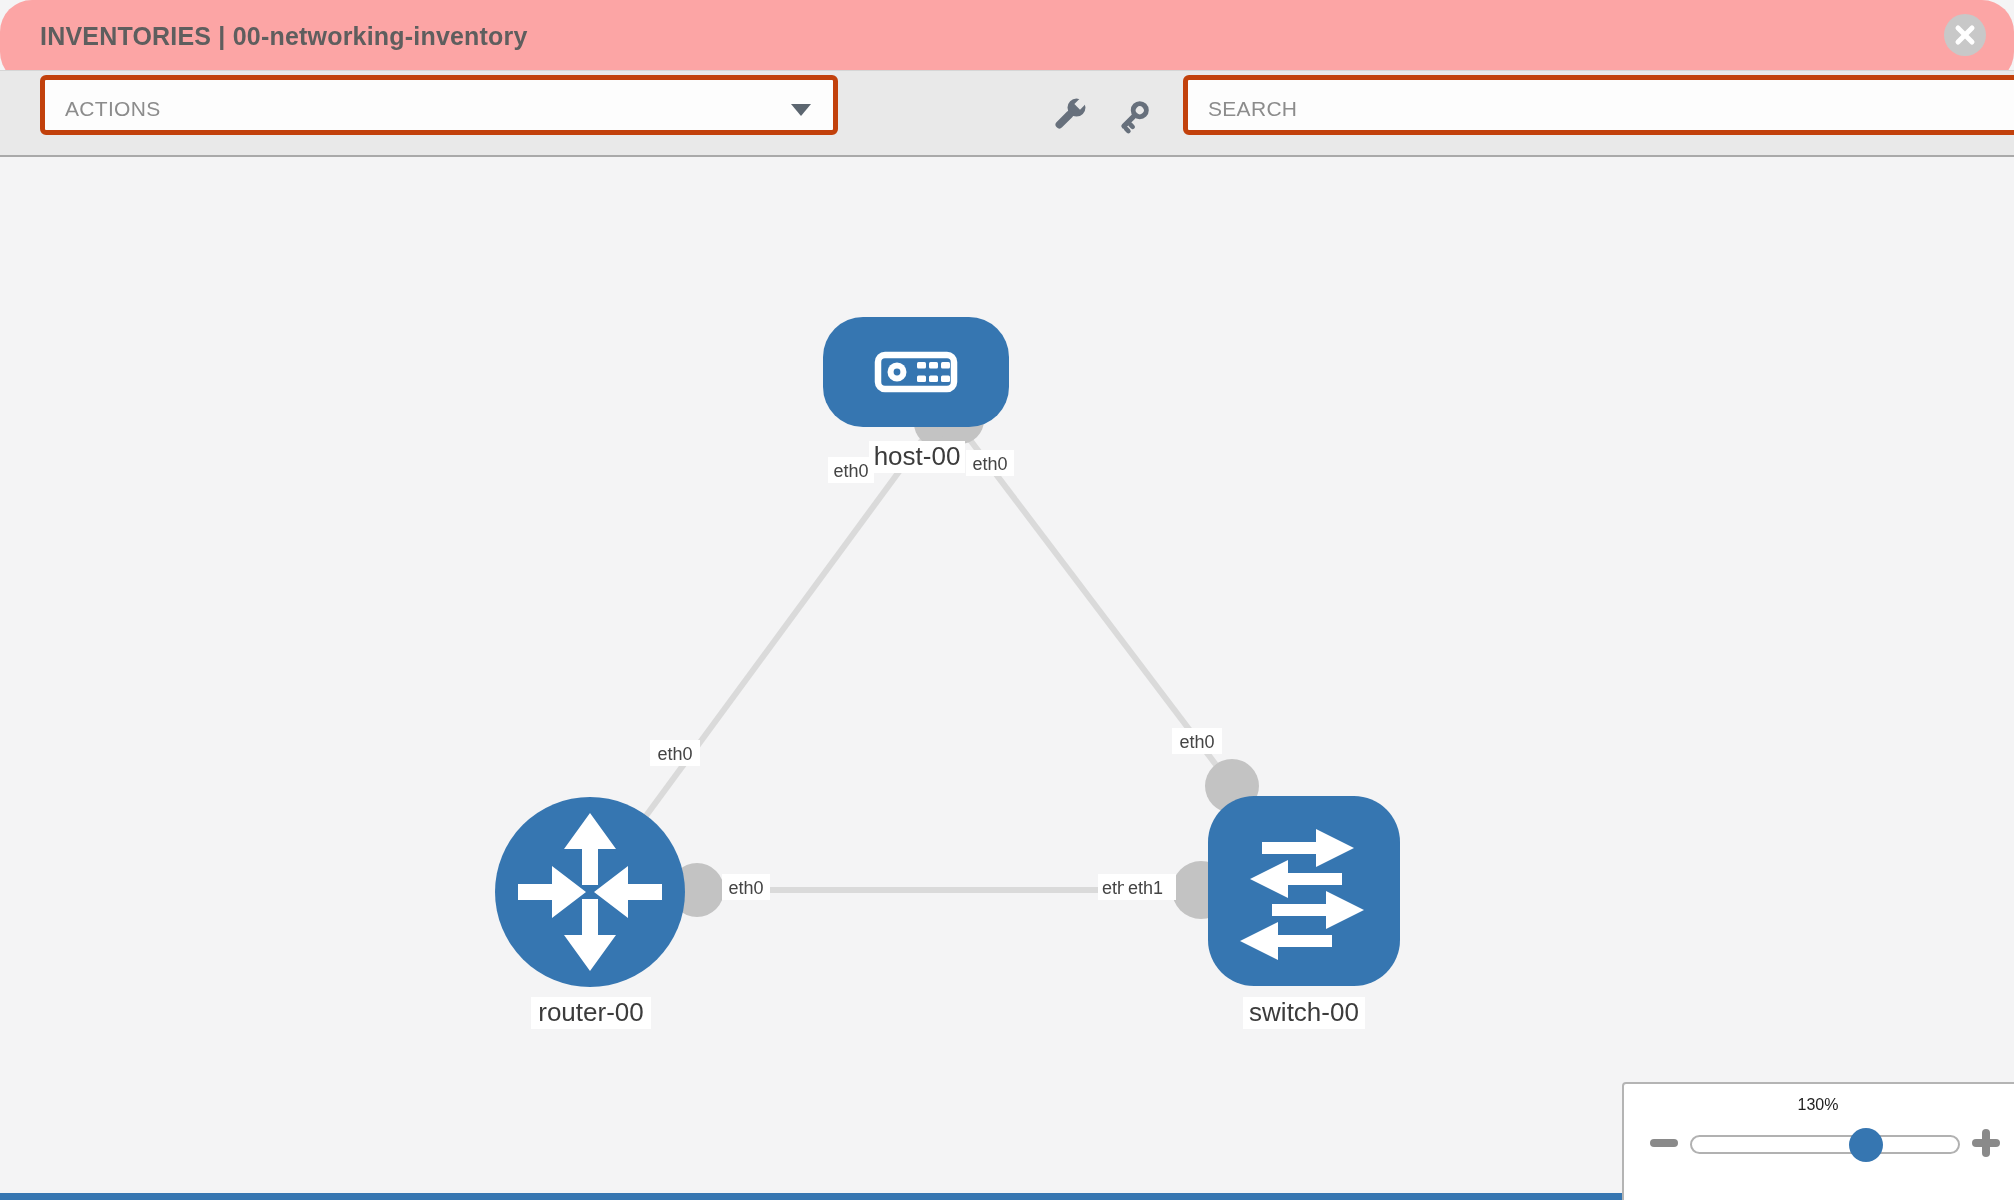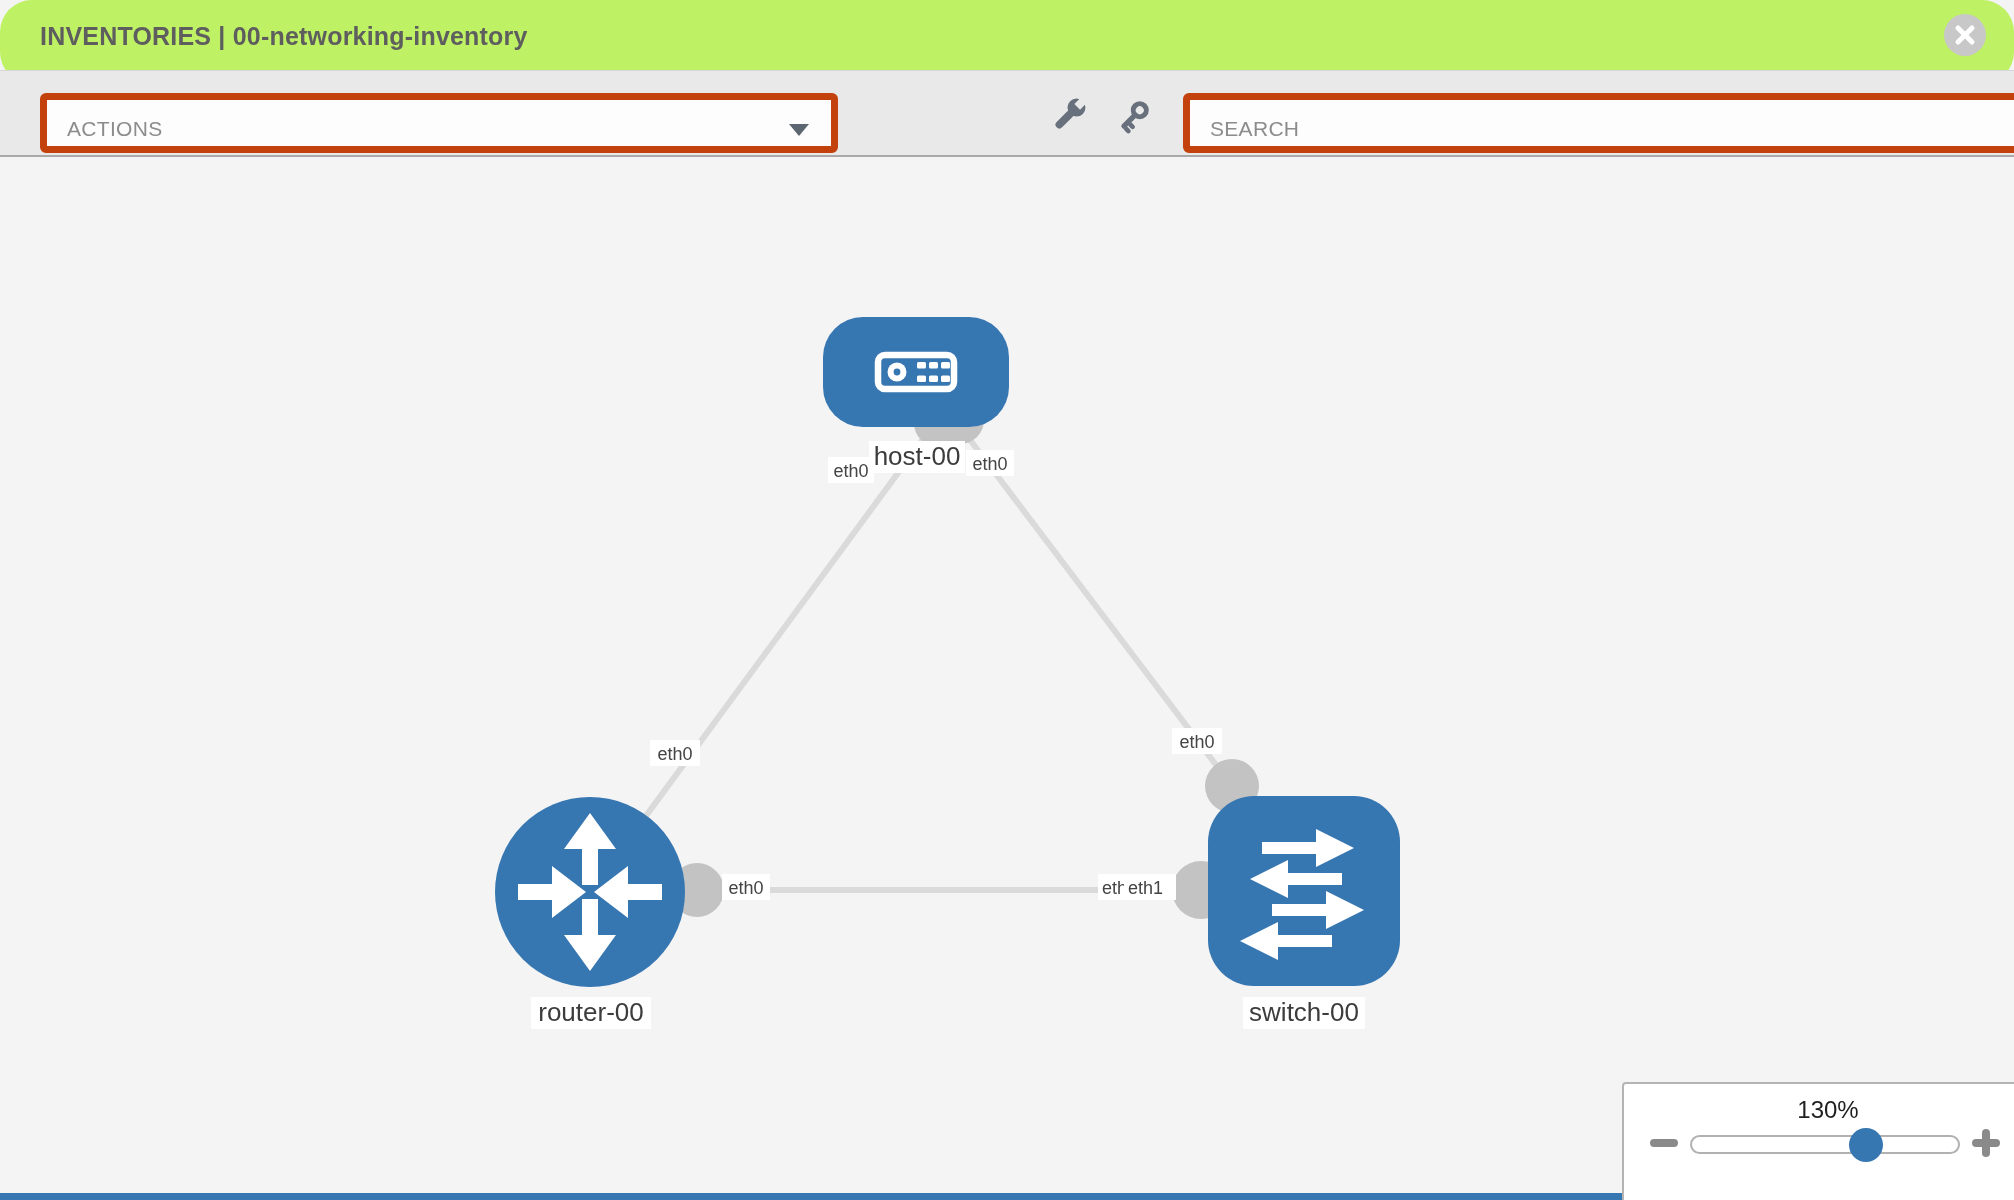--- a/index.html
+++ b/index.html
@@ -5,40 +5,40 @@
   * { margin:0; padding:0; box-sizing:border-box; }
   html,body { width:2014px; height:1200px; }
   body {
     position:relative; overflow:hidden;
     font-family:"Liberation Sans", sans-serif;
     background:#f4f4f5;
   }
   
   .app-header {
     position:absolute; top:0; left:0; width:2014px; height:84px;
-    background:#bef264; z-index:10;border-radius:32px;
+    background:#fca5a5; z-index:10;border-radius:32px;
   }
   .page-title {
     position:absolute; left:40px; top:0; height:70px; line-height:72px;
     font-size:25px; font-weight:bold; color:#5e5e5e; letter-spacing:0.2px;
   }
   .close-btn {
     position:absolute; right:28px; top:14px; width:42px; height:42px;
     border-radius:50%; background:#c8c8c8; cursor:pointer;
   }
   .close-btn svg { position:absolute; left:10px; top:10px; }
   
   .toolbar {
     position:absolute; top:70px; left:0; width:2014px; height:87px;
     background:#e9e9e9; border-top:1px solid #d6d6d6;
     border-bottom:2px solid #a9a9a9; z-index:10;
   }
   .select-box {
-    position:absolute; top:22px; height:60px; background:#fdfdfd;
-    border:7px solid #c2410c; border-radius:6px; cursor:pointer;
+    position:absolute; top:4px; height:60px; background:#fdfdfd;
+    border:5px solid #c2410c; border-radius:6px; cursor:pointer;
   }
   .select-box .select-label {
     position:absolute; left:20px; top:0; line-height:58px;
     font-size:21px; color:#8c8c8c; letter-spacing:0.3px;
   }
   .caret {
     position:absolute; right:22px; top:24px; width:0; height:0;
     border-left:10px solid transparent; border-right:10px solid transparent;
     border-top:12px solid #5c6670;
   }
@@ -56,22 +56,22 @@
   .node-label { font-size:26px; fill:#3c3c3c; text-anchor:middle; }
   .if-label   { font-size:18px; fill:#444444; text-anchor:middle; }
   .if-label-start { font-size:18px; fill:#444444; text-anchor:start; }
   .label-bg { fill:#ffffff; }
   
   .zoom-panel {
     position:absolute; left:1622px; top:1082px; width:400px; height:130px;
     background:#ffffff; border:2px solid #b4b4b4; border-radius:4px; z-index:20;
   }
   .zoom-level {
-    position:absolute; left:98px; top:12px; width:212px; text-align:center;
-    font-size:24px; color:#1f1f1f;
+    position:absolute; left:88px; top:12px; width:212px; text-align:center;
+    font-size:16px; color:#1f1f1f;
   }
   .zoom-minus {
     position:absolute; left:26px; top:55px; width:28px; height:8px;
     border-radius:4px; background:#8a8a8a; cursor:pointer;
   }
   .zoom-plus { position:absolute; left:348px; top:45px; width:28px; height:28px; cursor:pointer; }
   .zoom-plus::before, .zoom-plus::after {
     content:""; position:absolute; background:#8a8a8a; border-radius:4px;
   }
   .zoom-plus::before { left:0; top:10px; width:28px; height:8px; }

